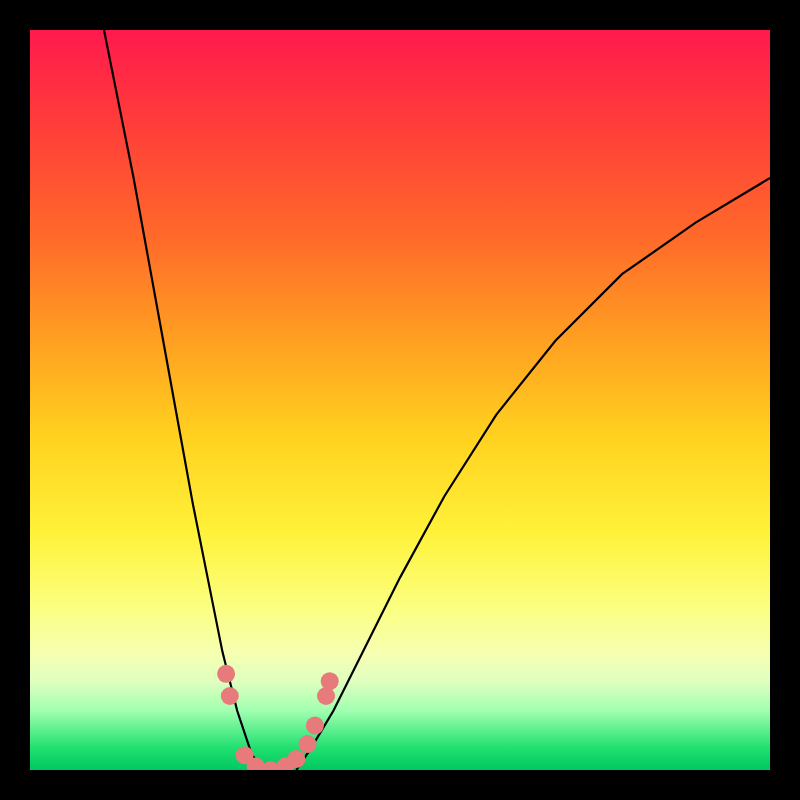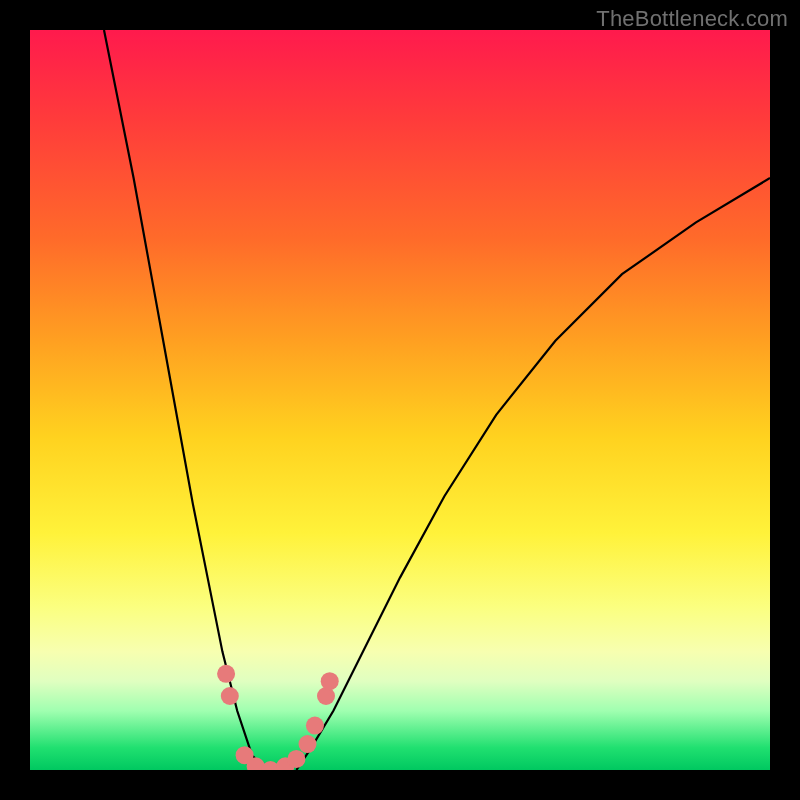--- a/index.html
+++ b/index.html
@@ -80,14 +80,13 @@
           <circle cx="240.5" cy="740.0" r="9" class="marker"></circle>
           <circle cx="255.3" cy="736.3" r="9" class="marker"></circle>
           <circle cx="266.4" cy="728.9" r="9" class="marker"></circle>
           <circle cx="277.5" cy="714.1" r="9" class="marker"></circle>
           <circle cx="284.9" cy="695.6" r="9" class="marker"></circle>
           <circle cx="296.0" cy="666.0" r="9" class="marker"></circle>
           <circle cx="299.7" cy="651.2" r="9" class="marker"></circle>
         </g>
     </svg>
   </div>
-  <div class="watermark">TheBottleneck.com</div>
 </div>
 
 </body></html>

